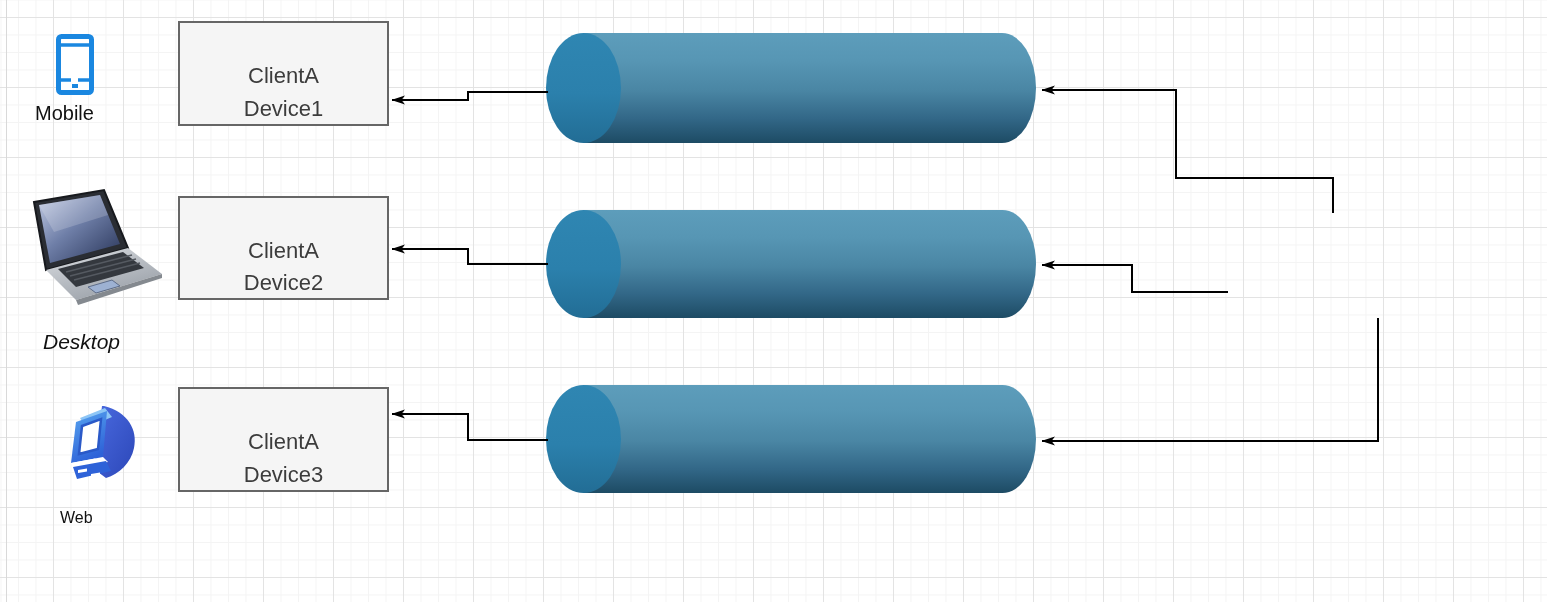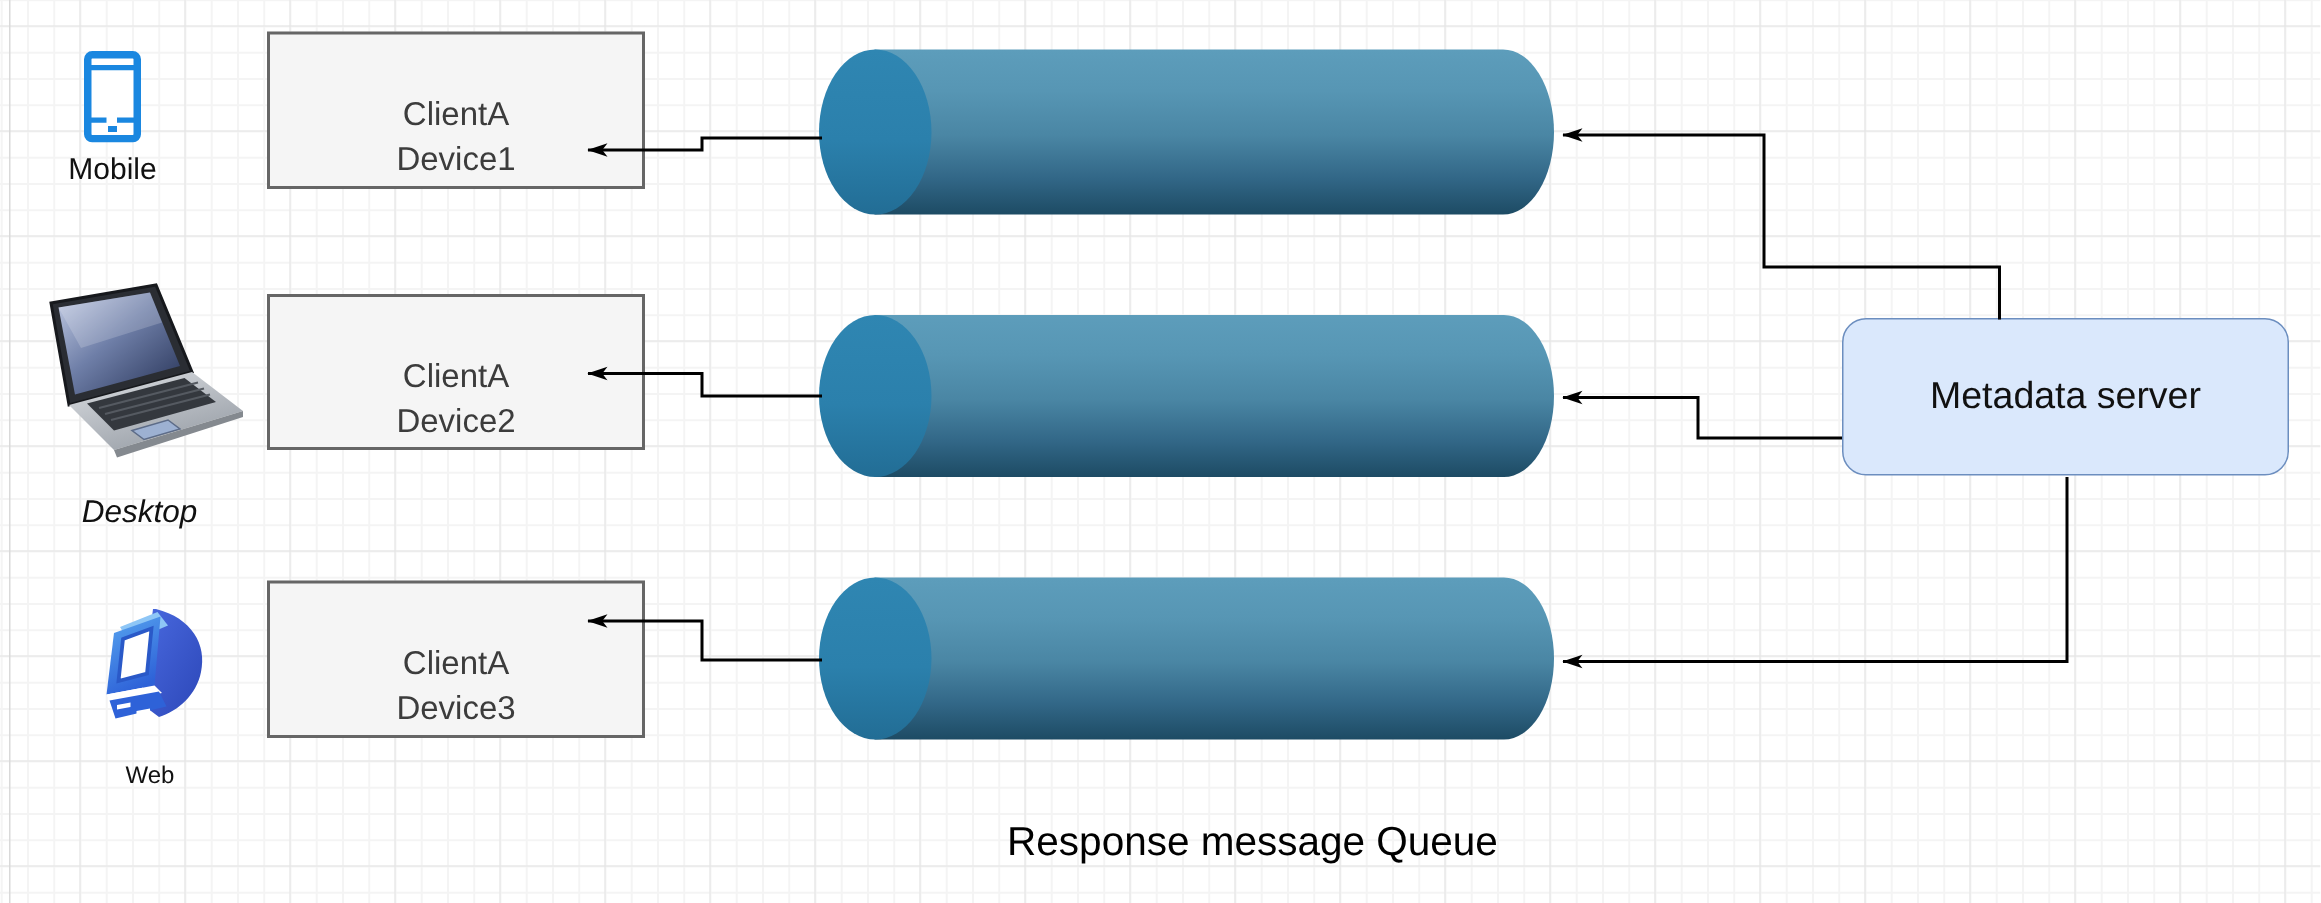--- a/index.html
+++ b/index.html
@@ -21,26 +21,27 @@
     background-position:53px 0,0 17px,0.5px 0,0 -0.5px;
   }
   .page-edge{
     position:absolute;left:6px;top:0;width:1px;height:602px;
     background:#d9d9d9;
   }
   .connectors{position:absolute;left:0;top:0;z-index:3;}
 
   
   .client-box{
-    position:absolute;left:178px;width:252px;height:105px;
+    position:absolute;left:178px;width:211px;height:105px;
     background:#f5f5f5;border:2px solid #666666;
     box-sizing:border-box;
     display:flex;flex-direction:column;align-items:center;
     padding-top:38px;
     z-index:2;
+    justify-content:space-between;
   }
   .client-box .bline{
     font-size:22px;line-height:30px;color:#3c3c3c;white-space:nowrap;
   }
   .box1{top:21px;}
   .box2{top:196px;height:104px;}
   .box3{top:387px;}
 
   
   .queue{position:absolute;left:546px;width:490px;z-index:2;}
@@ -65,21 +66,21 @@
     background:#dae8fc;border:1.5px solid #6c8ebf;border-radius:16px;
     display:flex;align-items:center;justify-content:center;
     z-index:2;
   }
   .server-box span{font-size:25px;color:#111;white-space:nowrap;}
 
   
   .icon-wrap{position:absolute;z-index:2;}
   .dev-label{
     position:absolute;z-index:2;
-    text-align:center;color:#111;white-space:nowrap;
+    color:#111;white-space:nowrap;
   }
   .lbl-mobile{left:35px;top:102px;width:80px;font-size:20px;}
   .lbl-desktop{left:43px;top:330px;width:100px;font-size:21px;font-style:italic;}
   .lbl-web{left:60px;top:509px;width:80px;font-size:16px;}
 
   .caption{
     position:absolute;left:560px;top:546px;width:550px;
     text-align:center;font-size:27px;color:#000;z-index:2;white-space:nowrap;
   }
 </style>
@@ -185,18 +186,14 @@
   </div>
   <div class="queue q2">
     <div class="queue-body"></div>
     <div class="queue-cap"></div>
   </div>
   <div class="queue q3">
     <div class="queue-body"></div>
     <div class="queue-cap"></div>
   </div>
 
-  <div class="server-box">
-    <span>Metadata server</span>
-  </div>
 
-  <div class="caption">Response message Queue</div>
 </div>
 
 </body></html>

